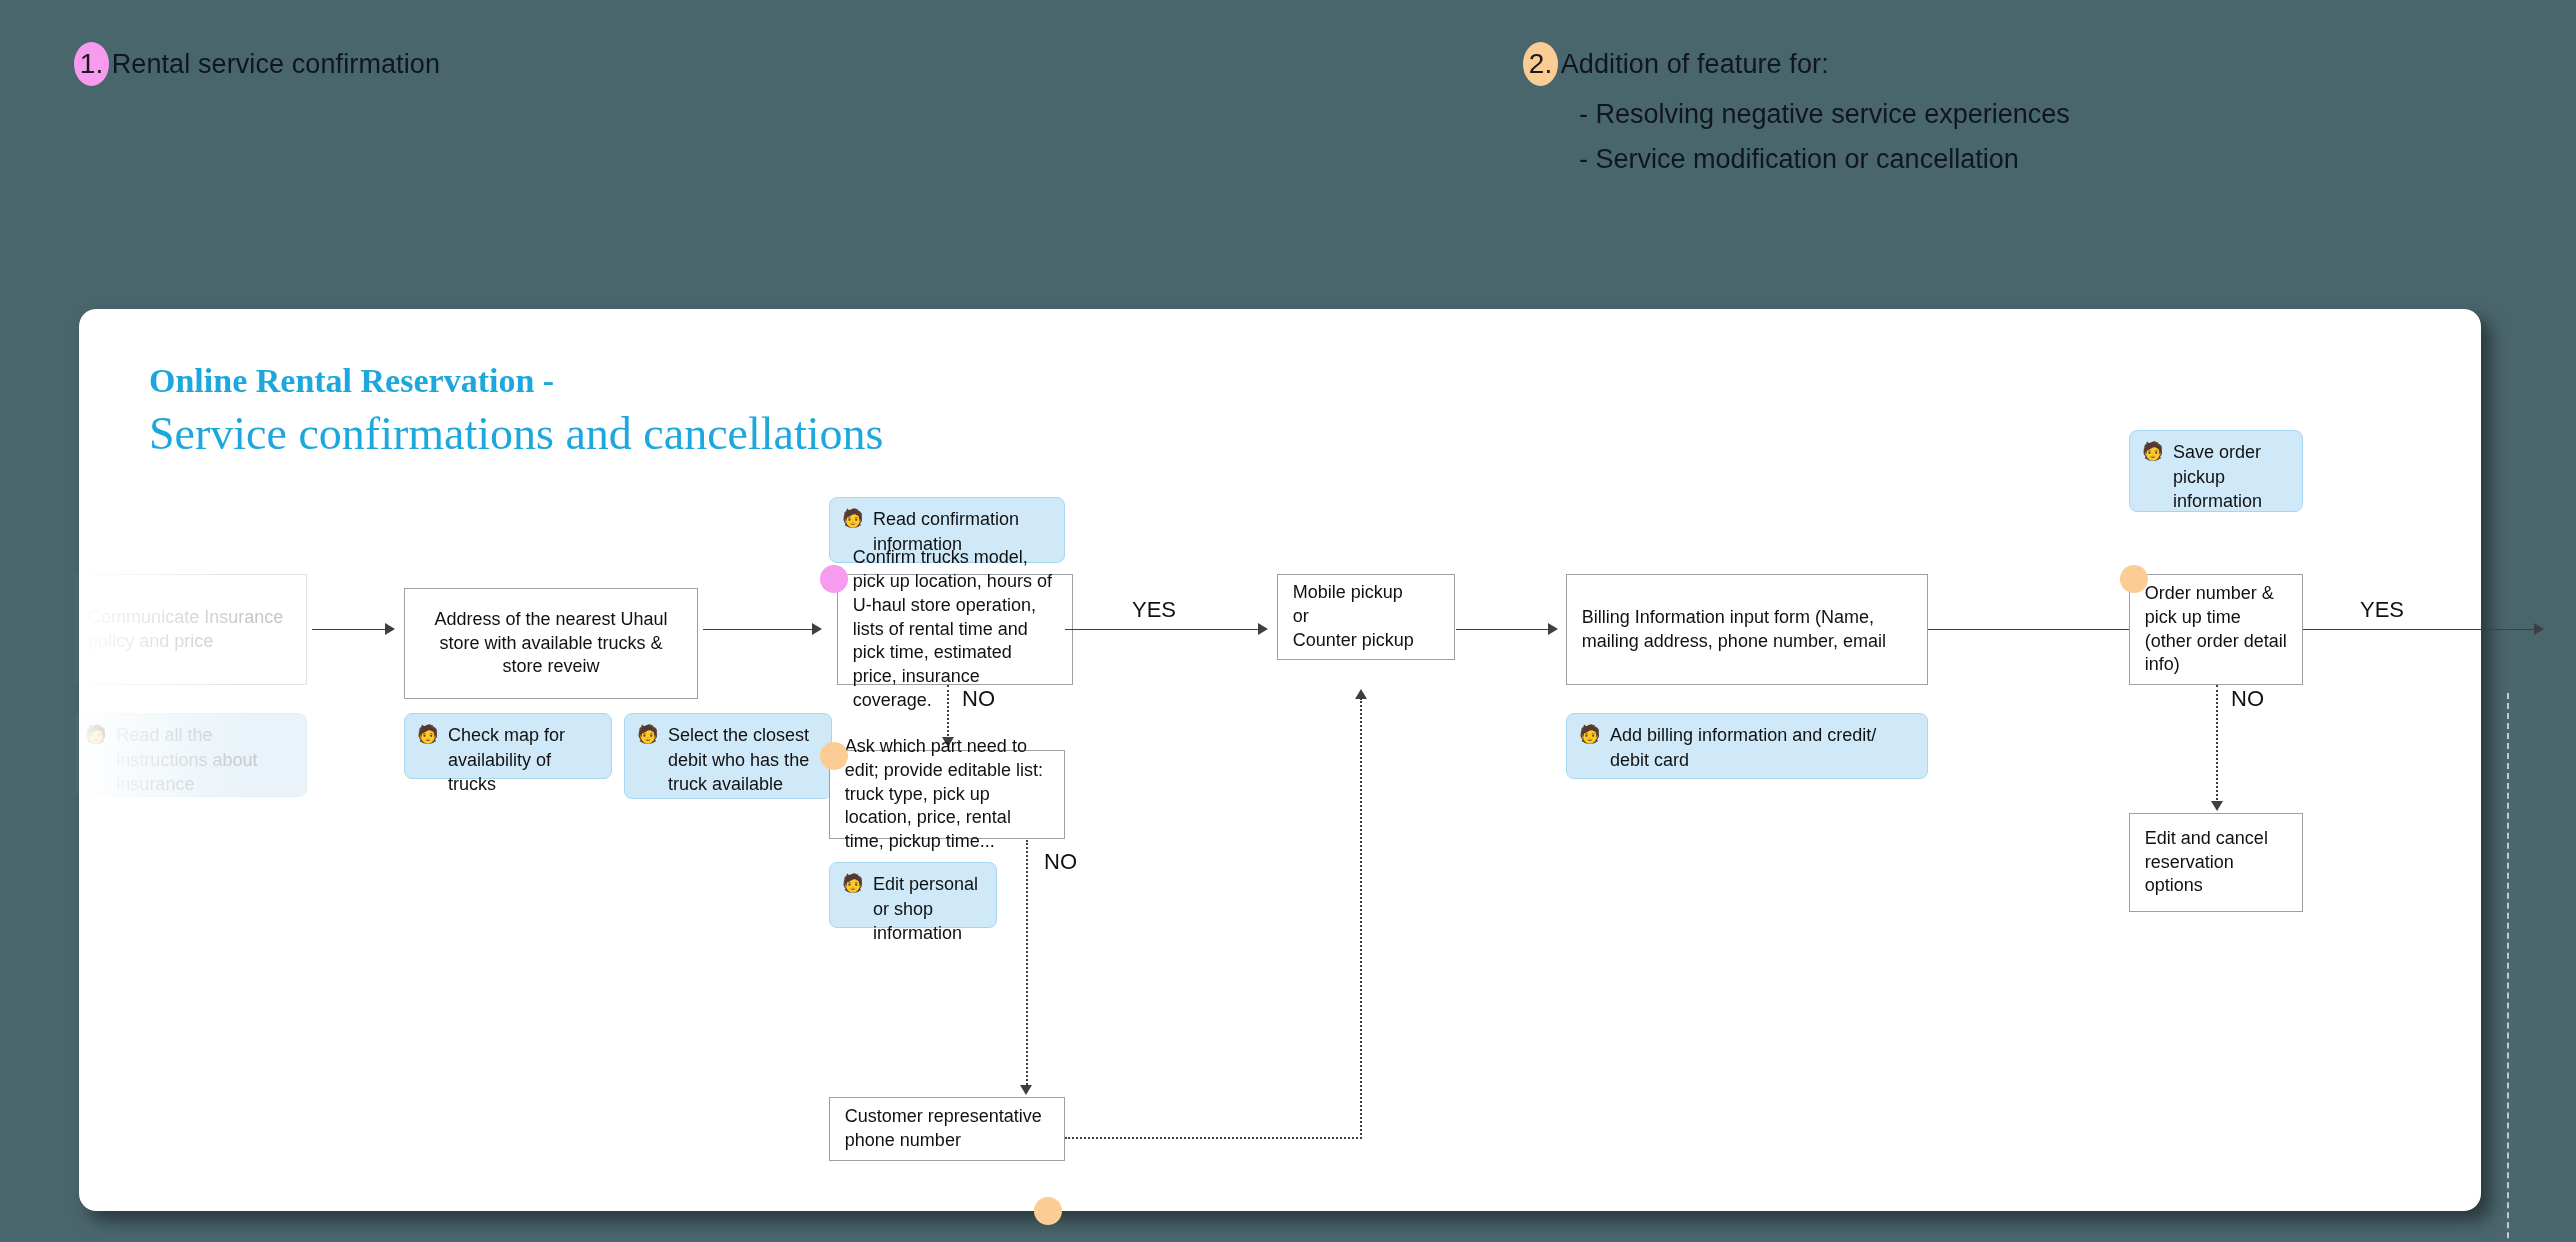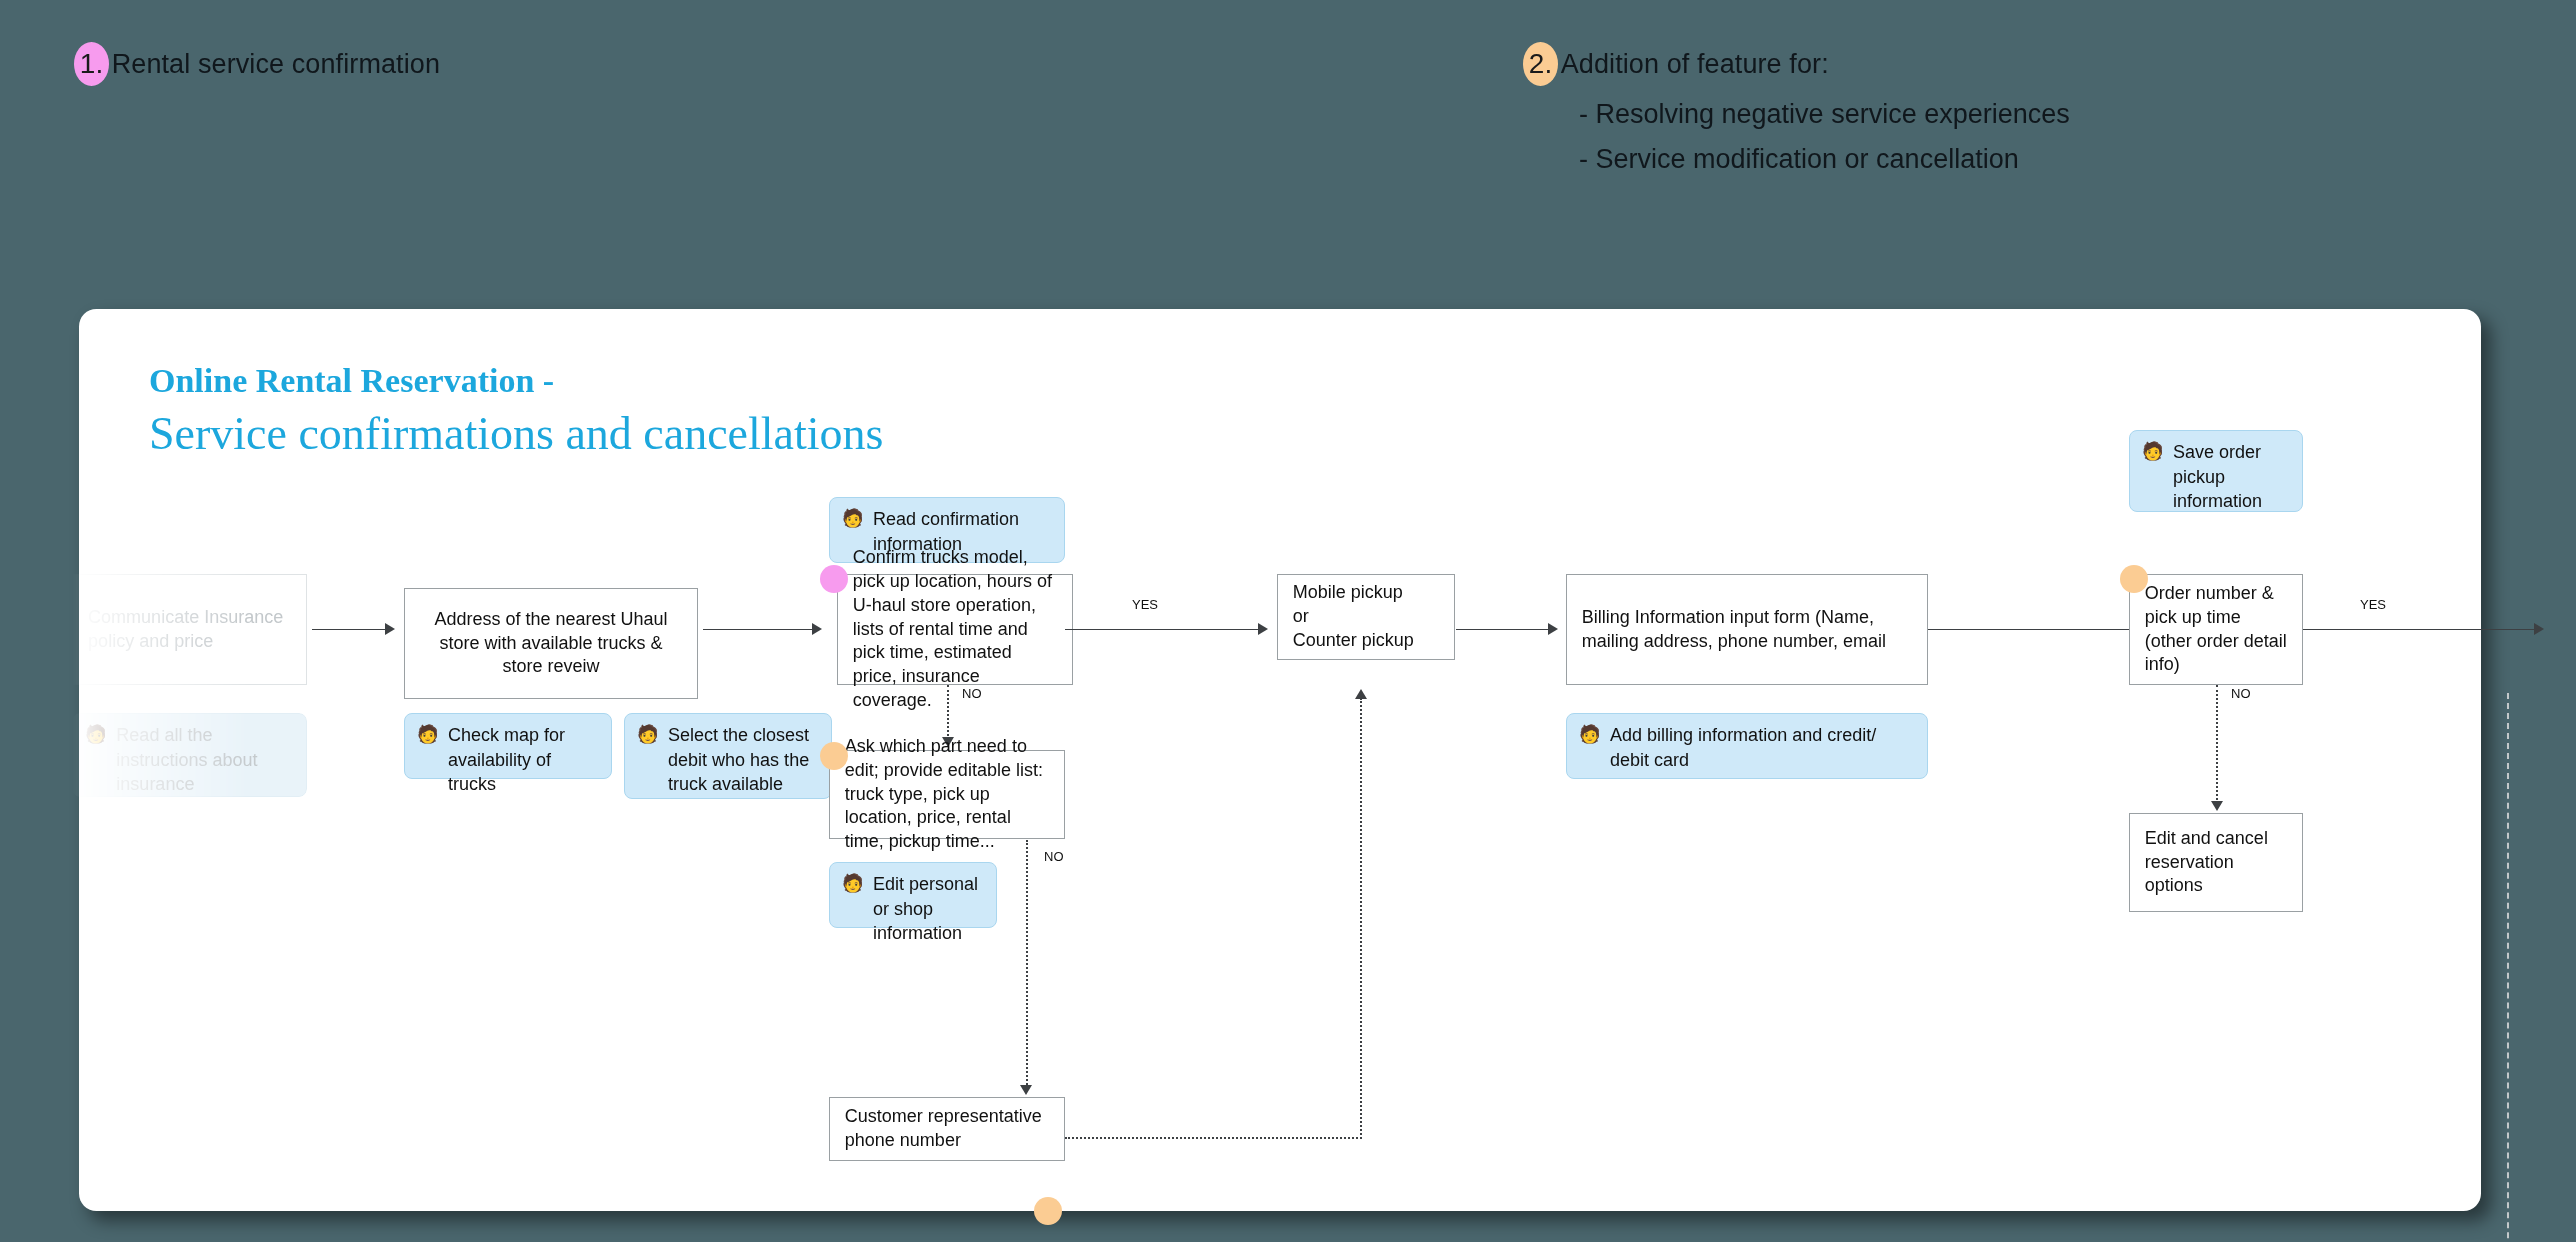--- a/index.html
+++ b/index.html
@@ -96,21 +96,21 @@
   .hline  { position:absolute; height:0; border-top:1.3px solid #3d4043; }
   .hdot   { position:absolute; height:0; border-top:2px dotted #3d4043; }
   .vdot   { position:absolute; width:0;  border-left:2px dotted #3d4043; }
   .arrow-r, .arrow-d, .arrow-u {
     position:absolute; width:0; height:0;
   }
   .arrow-r { border-top:6px solid transparent; border-bottom:6px solid transparent; border-left:10.7px solid #3d4043; }
   .arrow-d { border-left:6px solid transparent; border-right:6px solid transparent; border-top:10.7px solid #3d4043; }
   .arrow-u { border-left:6px solid transparent; border-right:6px solid transparent; border-bottom:10.7px solid #3d4043; }
 
-  .edge-label { position:absolute; font-size:13px; color:#111; }
+  .edge-label { position:absolute; font-size:22px; color:#111; }
 </style>
 </head>
 <body>
 
 <div class="annot" id="annot-1">
   <div class="annot-row">
     <span class="badge pink">1.</span>
     <span class="annot-text">Rental service confirmation</span>
   </div>
 </div>

